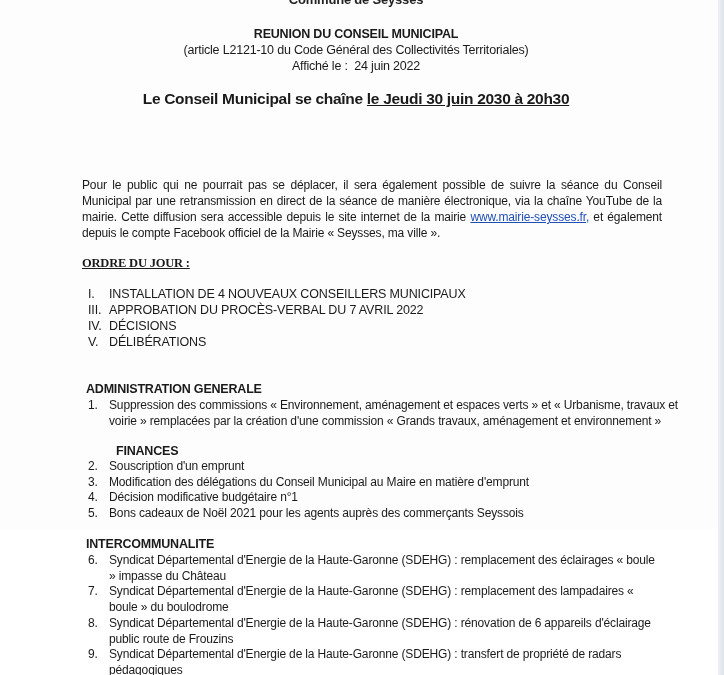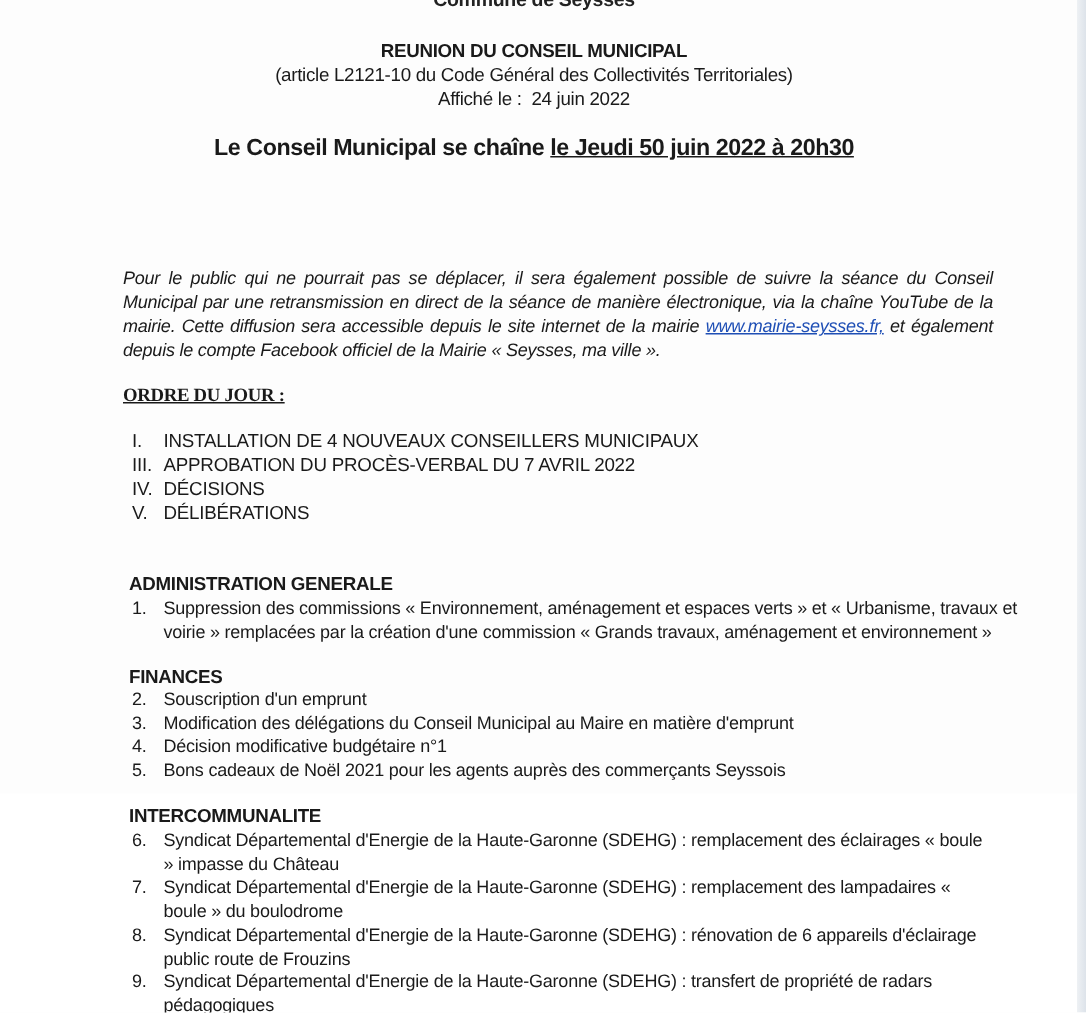--- a/index.html
+++ b/index.html
@@ -67,21 +67,21 @@
       position: absolute;
       left: 82px;
       width: 580px;
       font-size: 12px;
       line-height: 16px;
       text-align: justify;
       letter-spacing: -0.15px;
     }
     .para b { font-weight: bold; font-size: 12.5px; }
     .p1 { top: 128px; }
-    .p2 { top: 177px; font-style: italic; }
+    .p2 { top: 177px; }
     .link {
       color: #1f4fb5;
       text-decoration: underline;
     }
 
     .odj-title {
       position: absolute;
       top: 256px;
       left: 82px;
       font-size: 12.5px;
@@ -107,21 +107,21 @@
     }
 
     .section-title {
       position: absolute;
       left: 86px;
       font-size: 12.5px;
       font-weight: bold;
       letter-spacing: -0.2px;
     }
     .st-admin { top: 382px; }
-    .st-fin { top: 444px; }
+    .st-fin { top: 444px; margin-left: 30px; }
     .st-inter { top: 537px; }
 
     .item-list {
       position: absolute;
       left: 88px;
       width: 600px;
       margin: 0; padding: 0;
       list-style: none;
       font-size: 12px;
       line-height: 15.7px;
@@ -148,21 +148,21 @@
   <div class="header-block">
     <div class="h-title">REUNION DU CONSEIL MUNICIPAL</div>
     <div class="h-article">(article L2121-10 du Code Général des Collectivités Territoriales)</div>
     <div class="h-affiche">
       <span>Affiché le :</span>&nbsp;
       <span>24 juin 2022</span>
     </div>
   </div>
 
   <div class="convocation">
-    <span>Le Conseil Municipal se chaîne </span><span class="u">le Jeudi 50 juin 2022 à 20h30</span>
+    <span>Le Conseil Municipal se chaîne </span><span class="u">le Jeudi 30 juin 2030 à 20h30</span>
   </div>
 
 
   <div class="para p2">
     <span>Pour le public qui ne pourrait pas se déplacer, il sera également possible de suivre la séance du Conseil Municipal par une retransmission en direct de la séance de manière électronique, via la chaîne YouTube de la mairie. Cette diffusion sera accessible depuis le site internet de la mairie </span><a class="link">www.mairie-seysses.fr,</a><span> et également depuis le compte Facebook officiel de la Mairie « Seysses, ma ville ».</span>
   </div>
 
   <div class="odj-title">ORDRE DU JOUR :</div>
 
   <ul class="roman-list">

